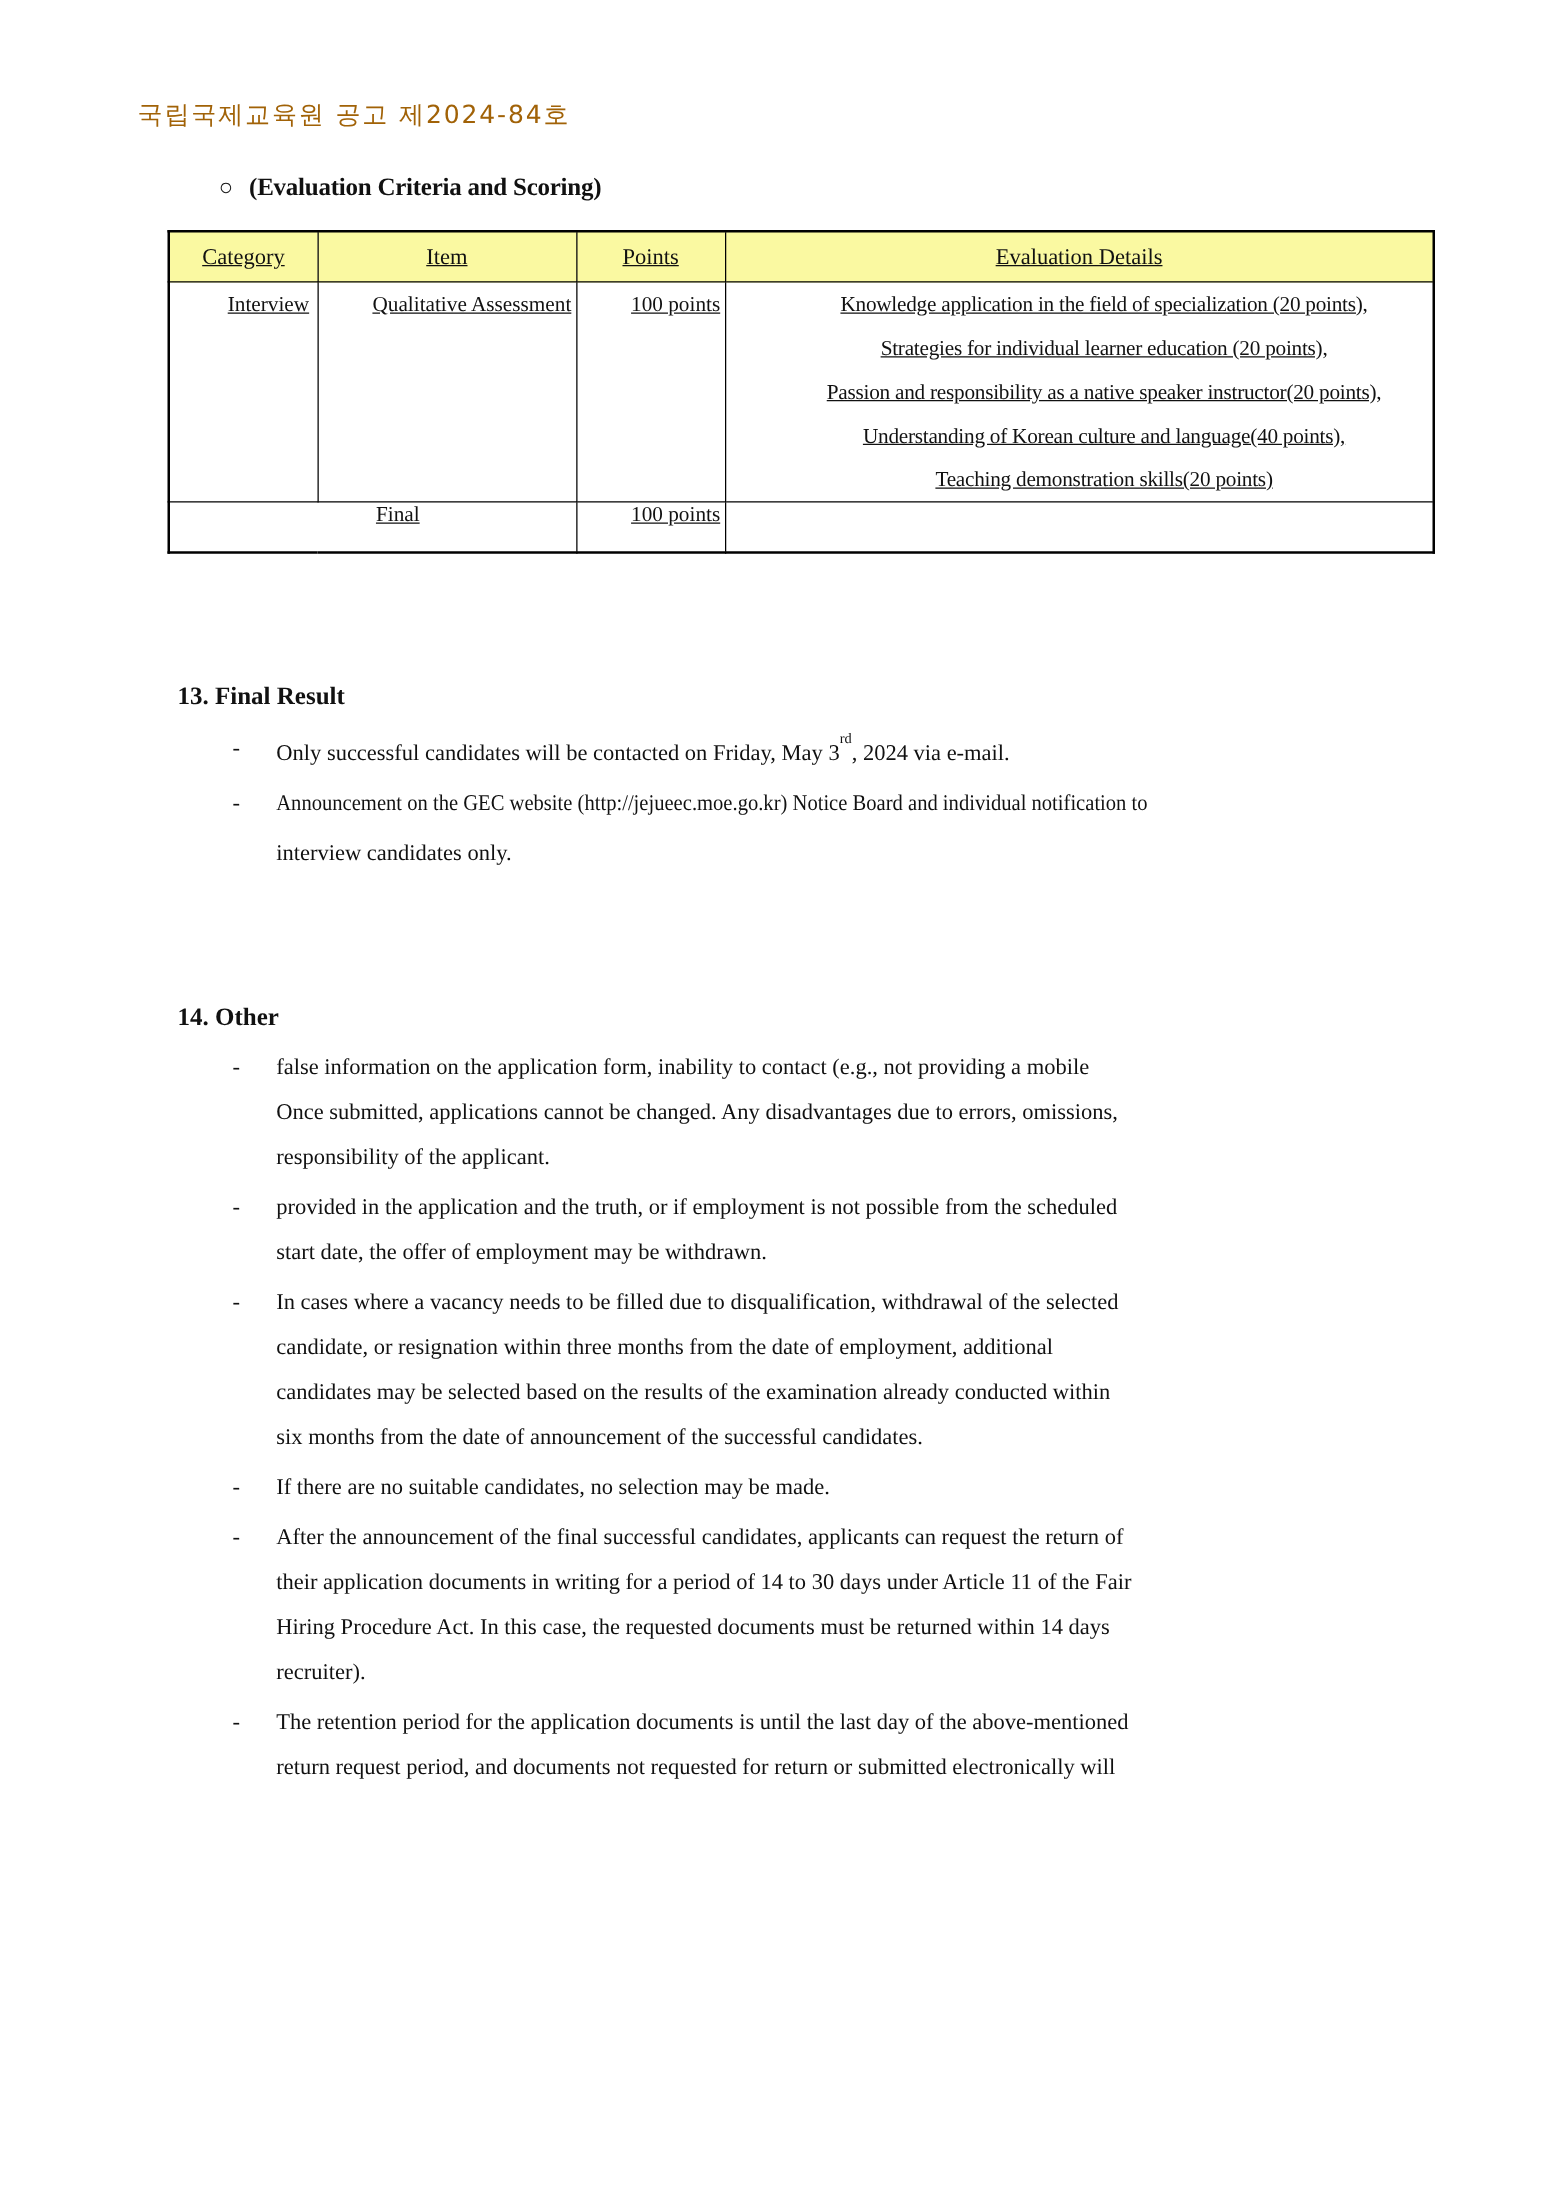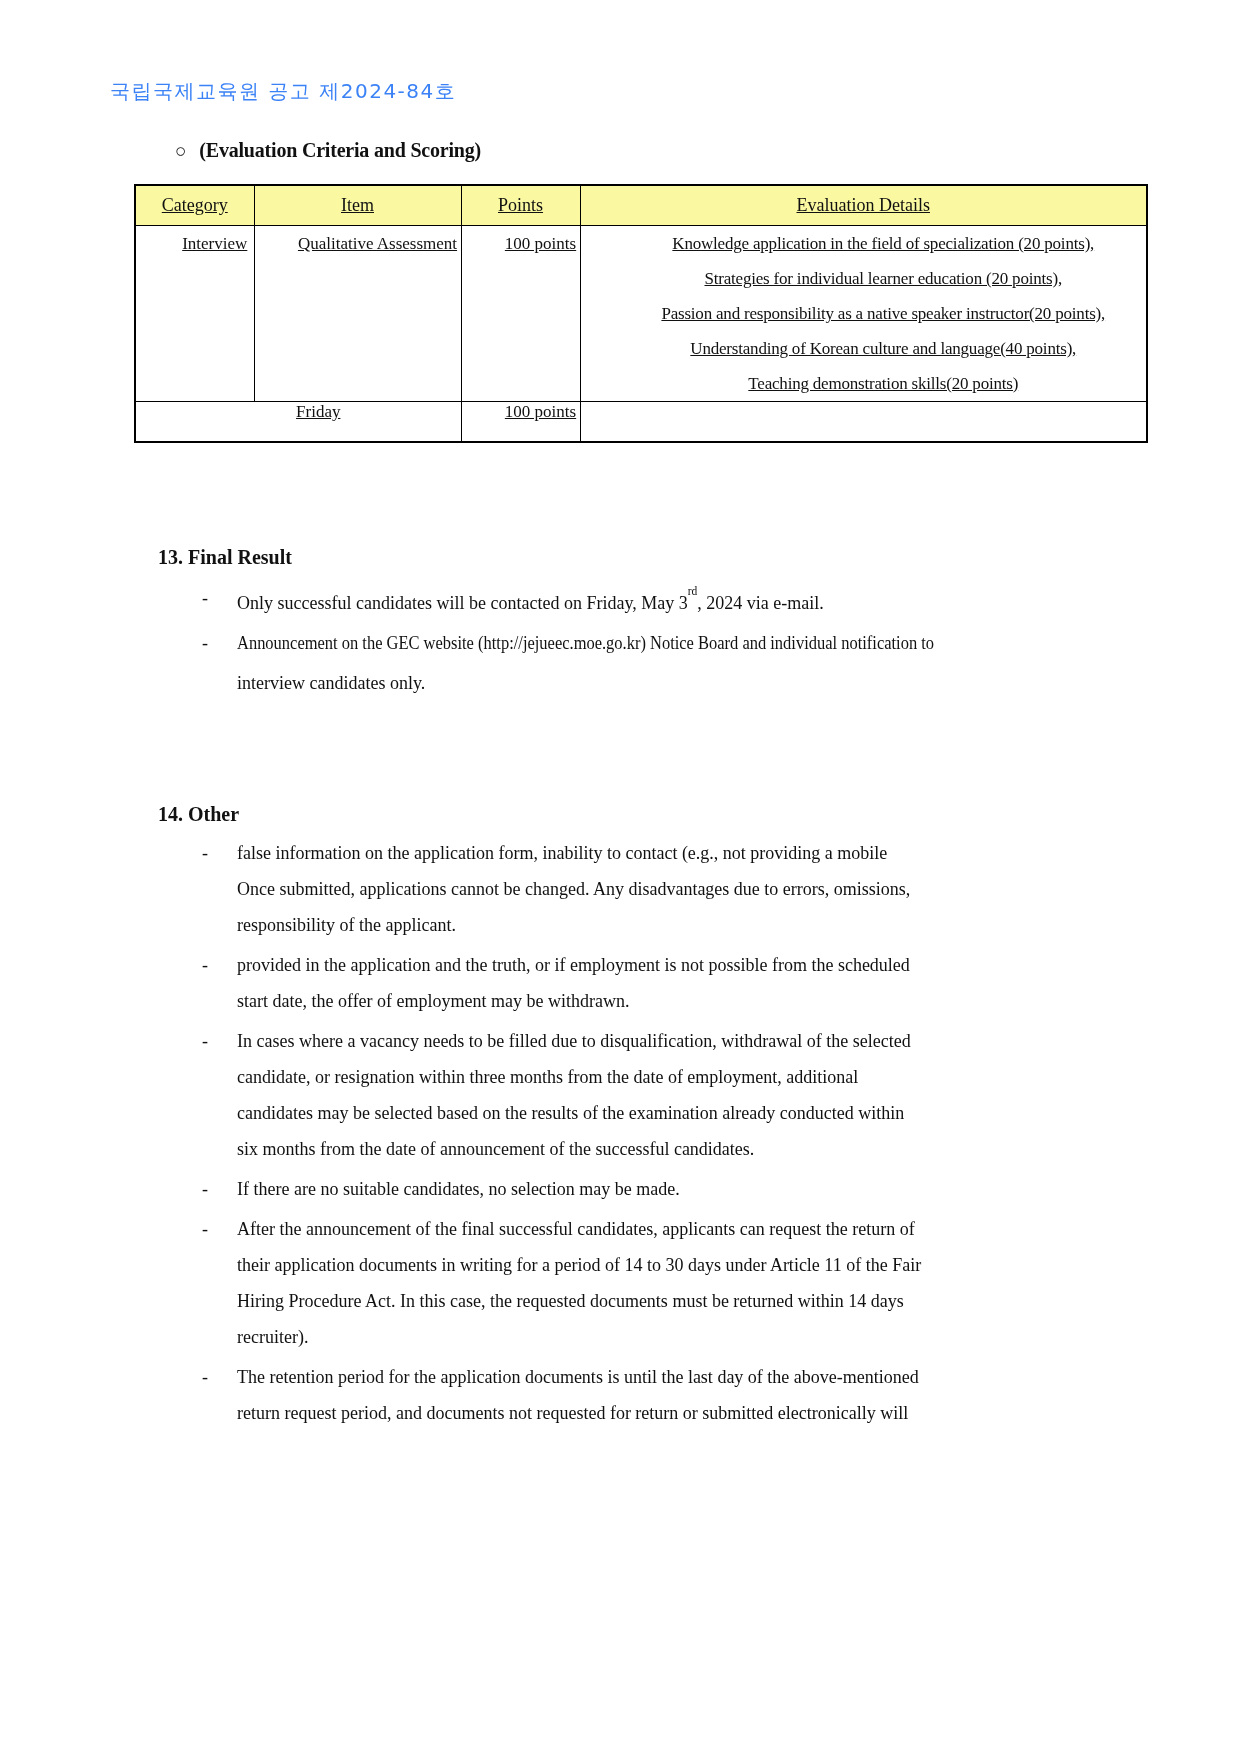--- a/index.html
+++ b/index.html
@@ -9,21 +9,21 @@
     margin:0 auto;
     background:#ffffff;
     font-family:"Liberation Serif","DejaVu Serif",serif;
     color:#111;
     overflow:hidden;
   }
   .doc-number{
     position:absolute;left:110px;top:78px;
     font-size:20px;letter-spacing:1.5px;
     font-family:"DejaVu Sans","Liberation Sans",sans-serif;
-    color:#3b82f6;
+    color:#a16207;
   }
   .eval-title{
     position:absolute;left:175px;top:139px;
     font-size:20px;font-weight:bold;letter-spacing:-0.2px;
     display:flex;align-items:center;
   }
   .eval-title .circle{
     font-weight:normal;font-size:19px;margin-right:13px;line-height:1;
   }
   table.eval-table{
@@ -57,21 +57,21 @@
     padding:4px 10px 25px 13px;
     font-size:16.5px;
     letter-spacing:-0.2px;
   }
   td.details .tline{line-height:35px;white-space:nowrap;}
   tr.total-row td{
     height:39px;
     vertical-align:middle;
     font-size:17px;text-align:center;
   }
-  .sec{position:absolute;left:158px;width:1020px;}
+  .sec{position:absolute;left:142px;width:1020px;}
   .sec13{top:544px;}
   .sec14{top:801px;}
   .sec-heading{
     font-size:20px;font-weight:bold;line-height:26px;margin:0 0 8px 0;
   }
   .bullets{margin-left:44px;}
   .bullet{display:flex;align-items:flex-start;}
   .sec14 .bullet{margin-bottom:4px;}
   .dash{flex:0 0 35px;}
   .sec13 .dash{line-height:40px;font-size:18px;}
@@ -123,21 +123,21 @@
         <td class="cell-pad">100 points</td>
         <td class="details">
             <div class="tline">Knowledge application in the field of specialization (20 points),</div>
             <div class="tline">Strategies for individual learner education (20 points),</div>
             <div class="tline">Passion and responsibility as a native speaker instructor(20 points),</div>
             <div class="tline">Understanding of Korean culture and language(40 points),</div>
             <div class="tline">Teaching demonstration skills(20 points)</div>
           </td>
       </tr>
       <tr class="total-row">
-        <td colspan="2">Friday</td>
+        <td colspan="2">Final</td>
         <td>100 points</td>
         <td></td>
       </tr>
     </tbody>
   </table>
 
   <section class="sec sec13">
     <h2 class="sec-heading">13. Final Result</h2>
     <div class="bullets">
       <div class="bullet">

